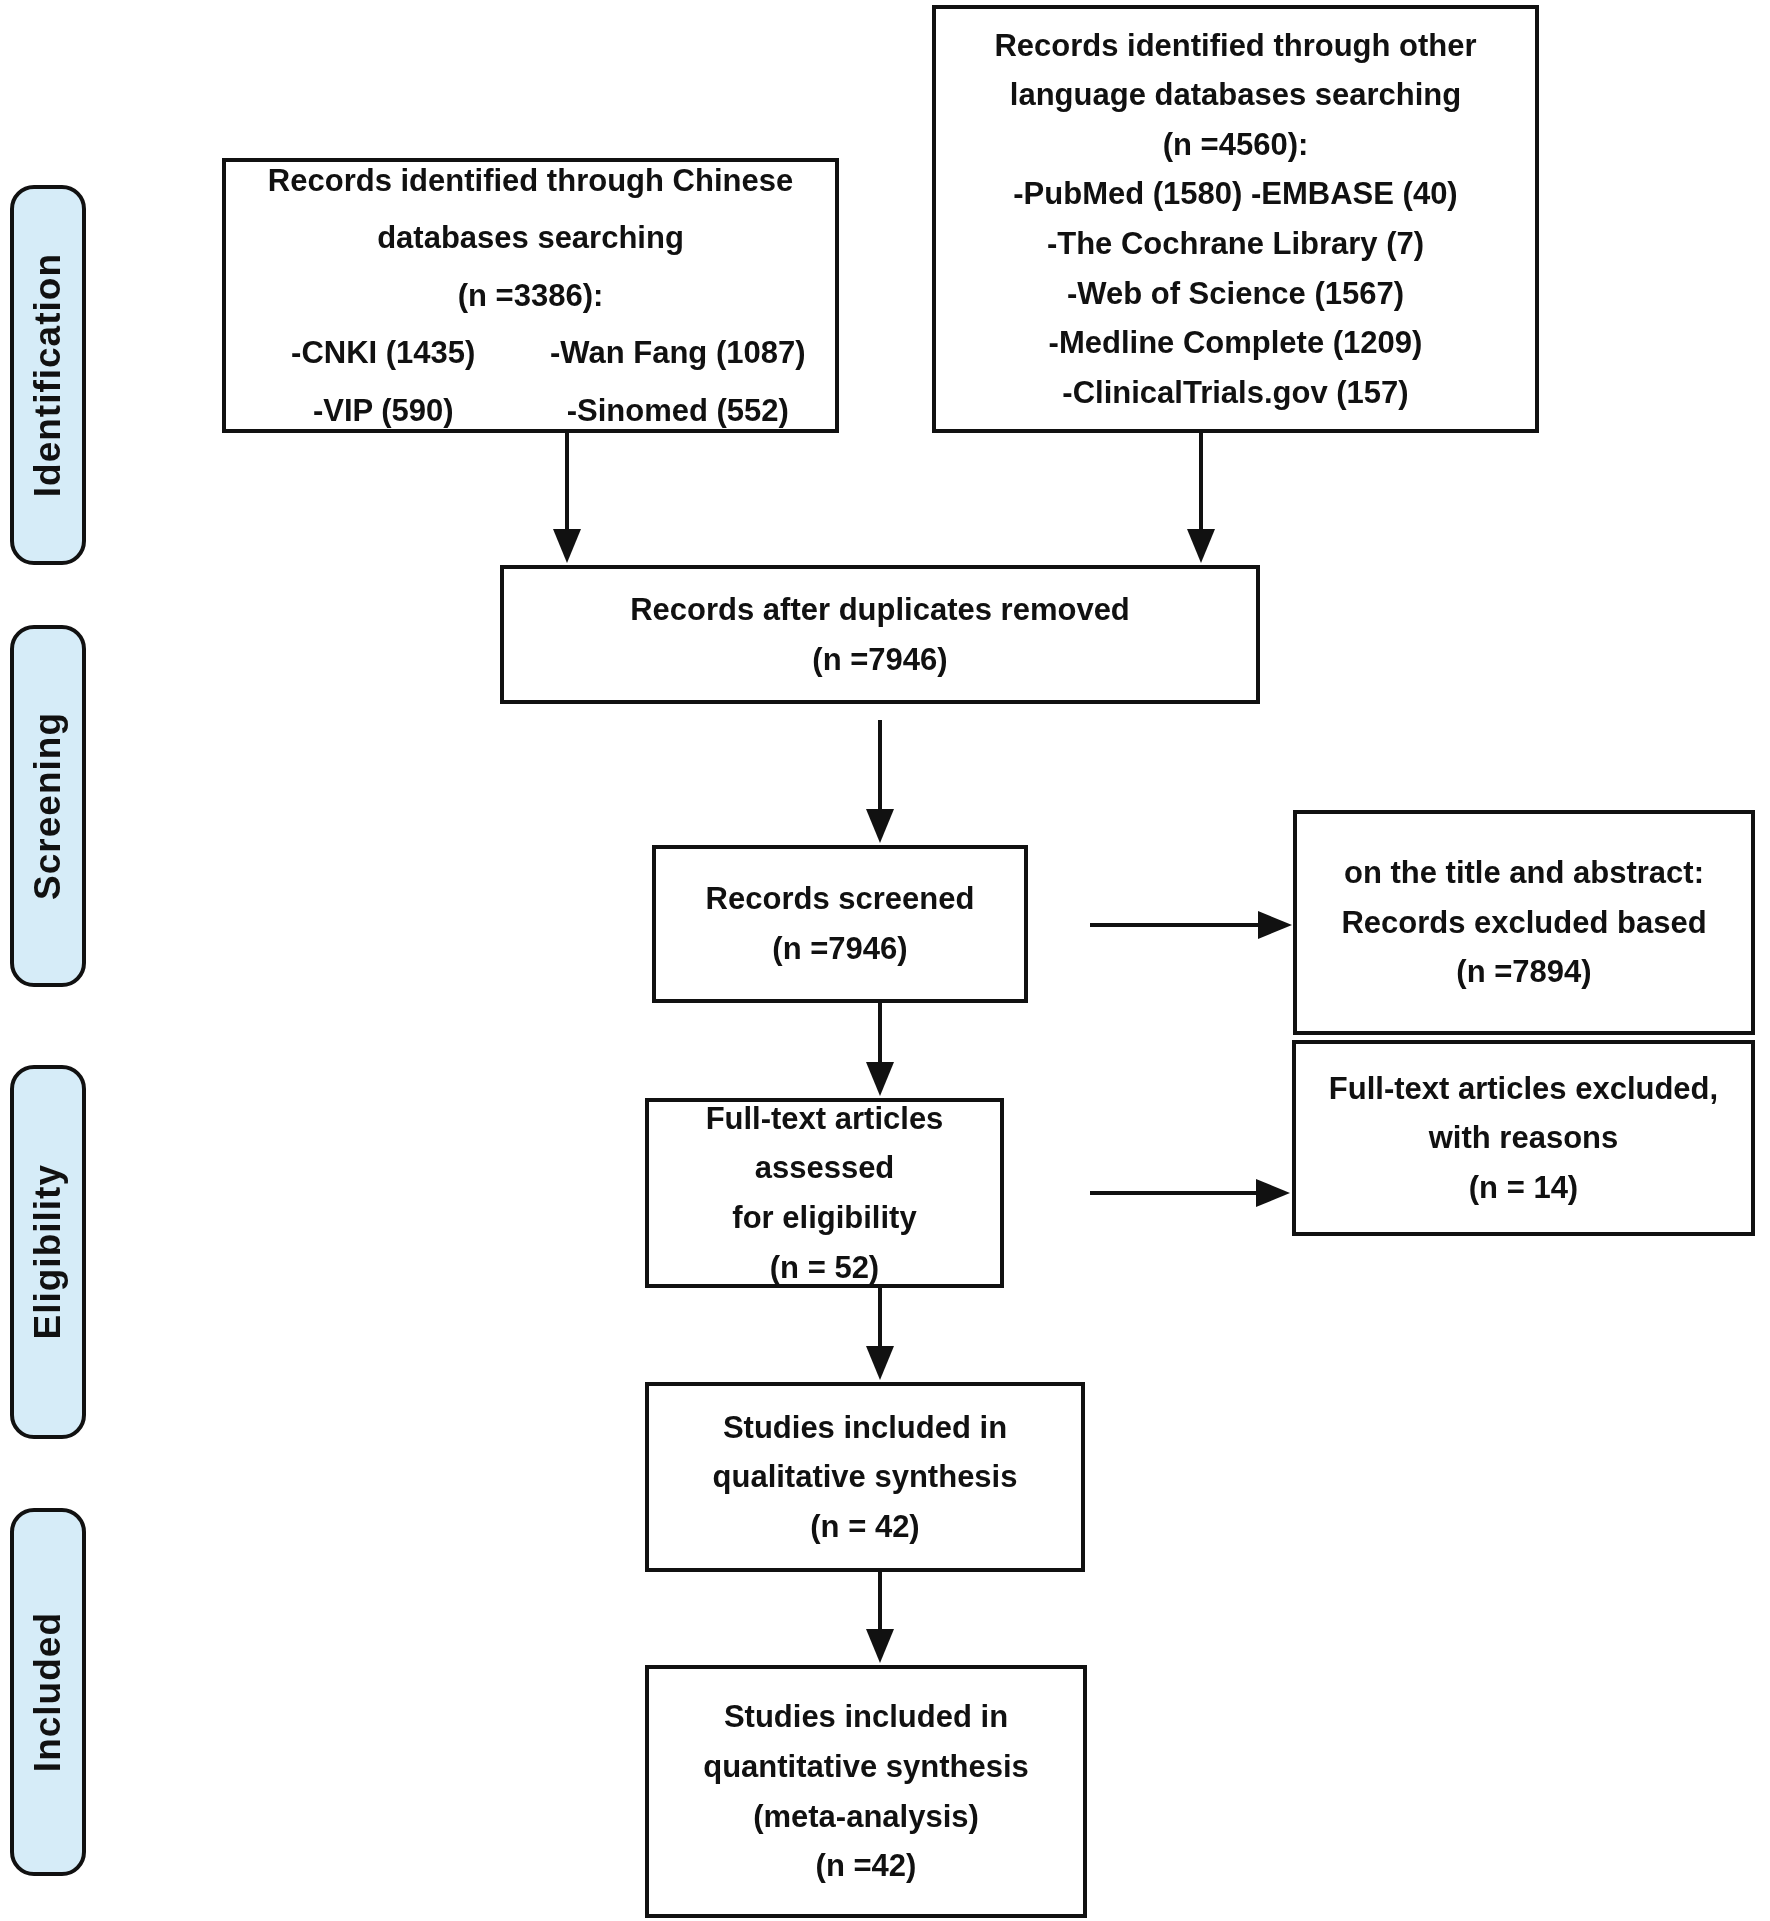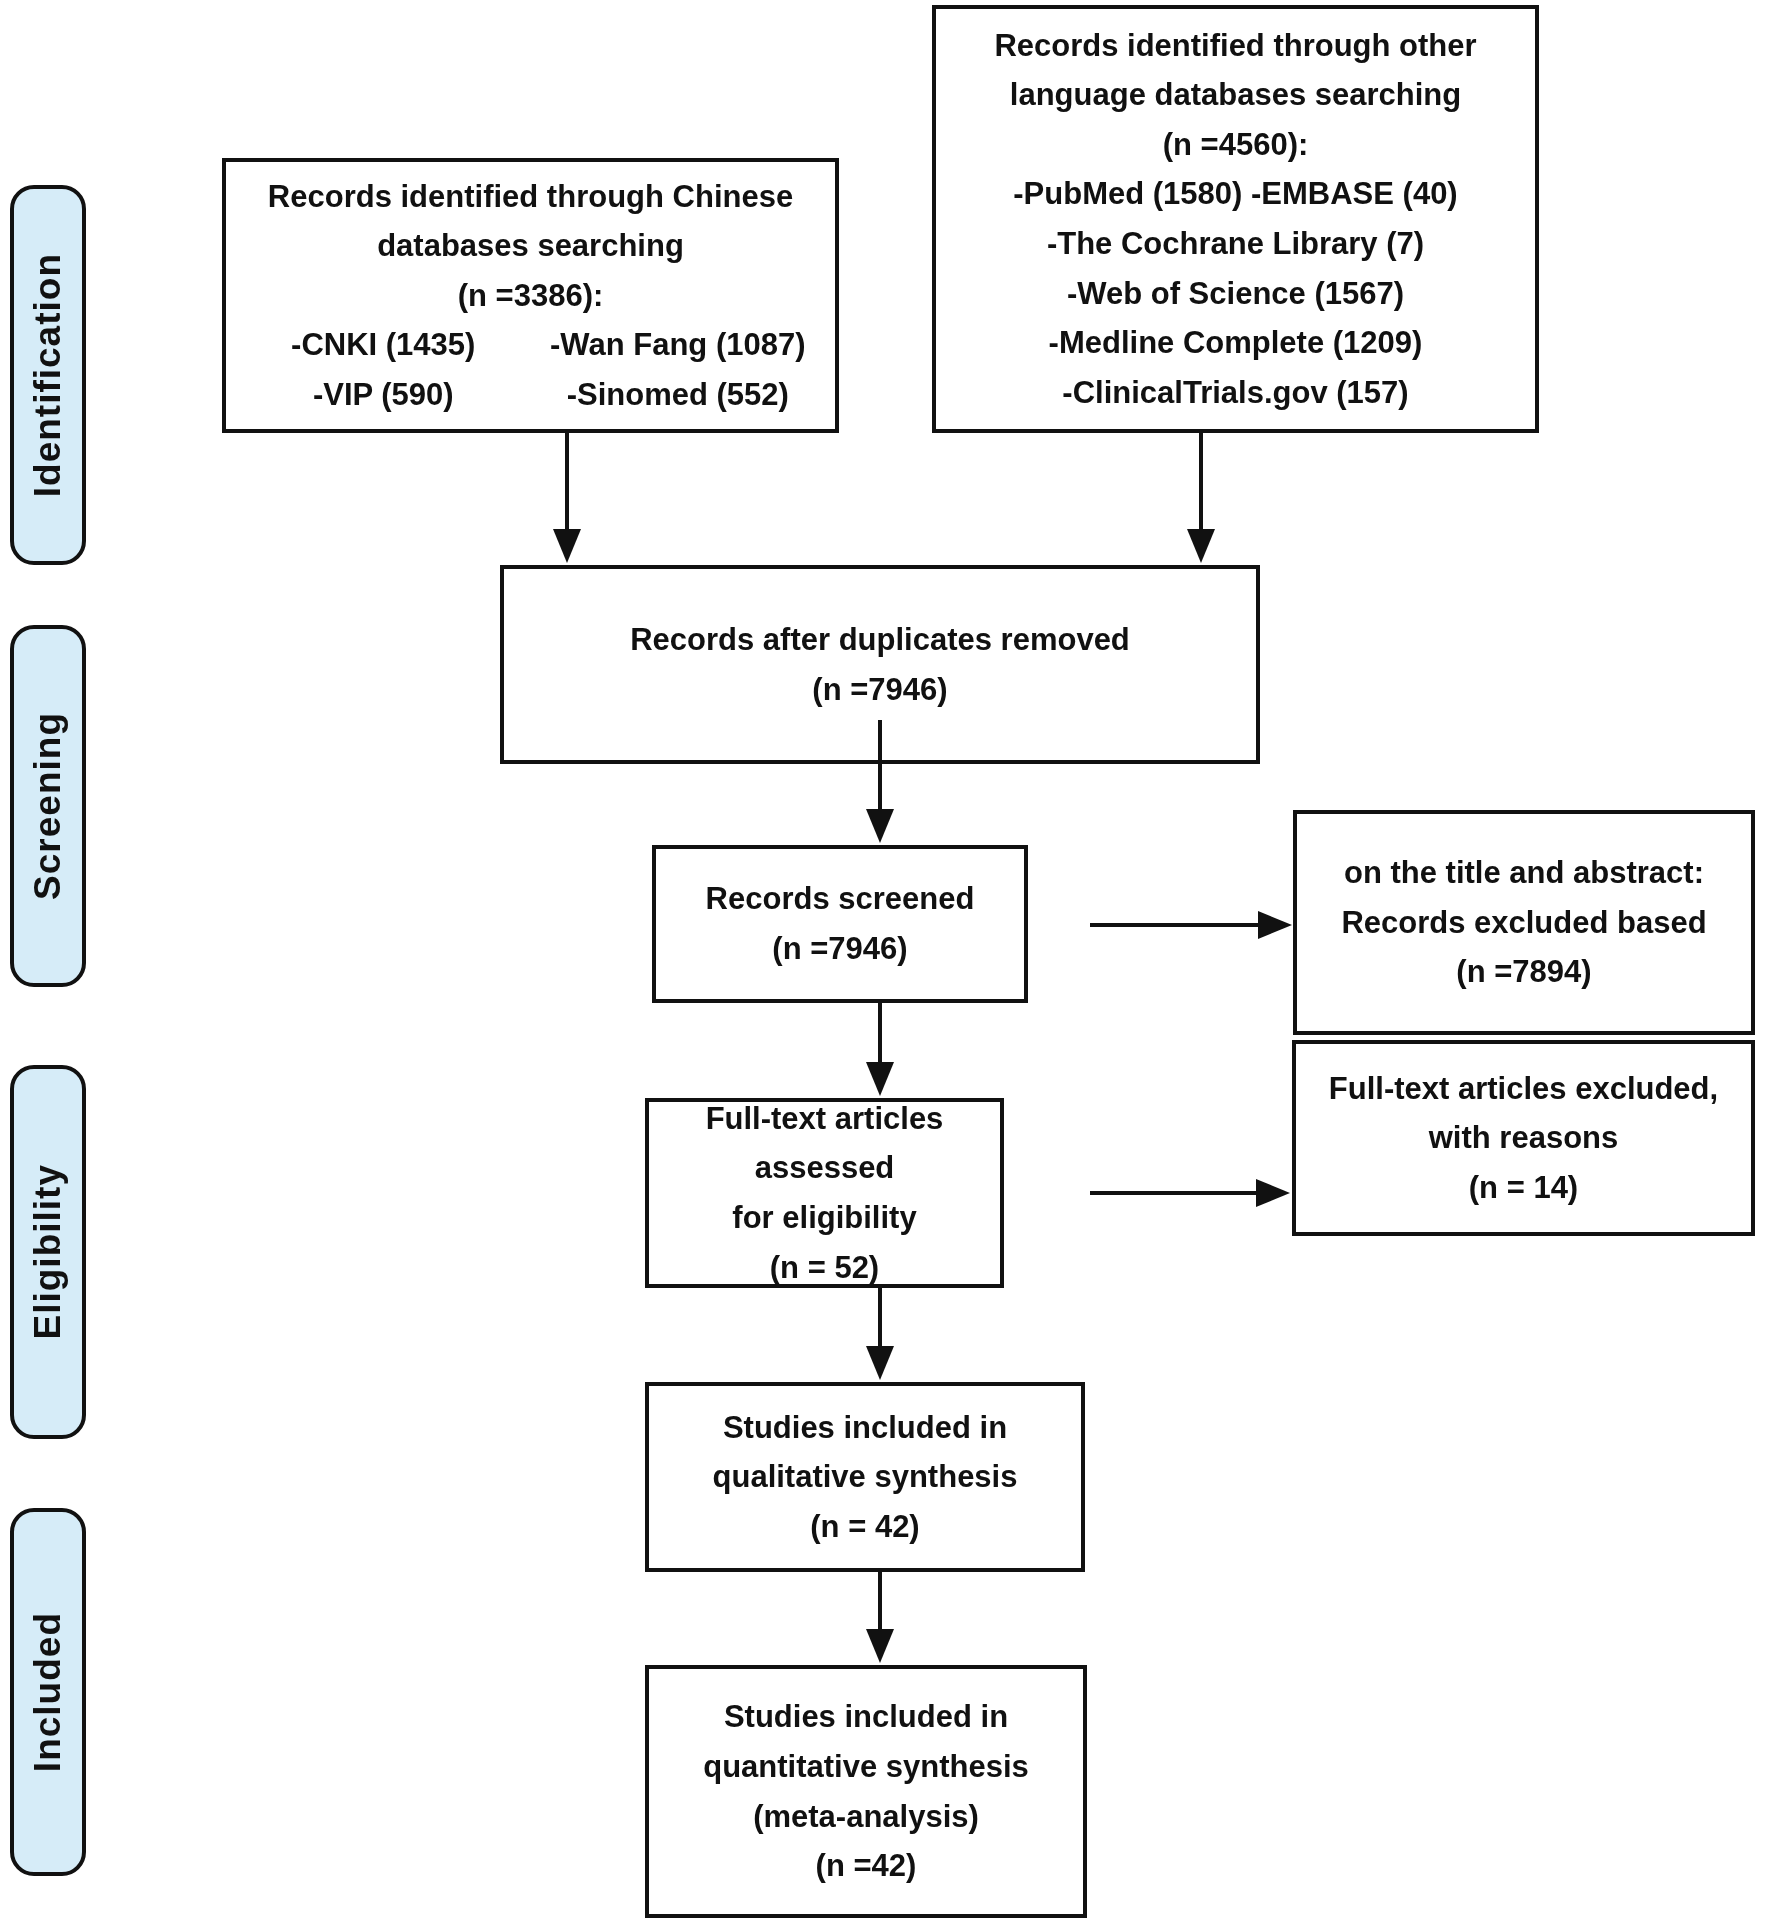--- a/index.html
+++ b/index.html
@@ -101,21 +101,21 @@
   <div class="stage-label" style="top:625px; height:362px;">
     <span class="vtext">Screening</span>
   </div>
   <div class="stage-label" style="top:1065px; height:374px;">
     <span class="vtext">Eligibility</span>
   </div>
   <div class="stage-label" style="top:1508px; height:368px;">
     <span class="vtext">Included</span>
   </div>
 
-  <div class="flow-box" style="left:222px; top:158px; width:617px; height:275px;">
+  <div class="flow-box" style="left:222px; top:158px; width:617px; height:275px;gap:8px;">
     <div>Records identified through Chinese</div>
     <div>databases searching</div>
     <div>(n =3386):</div>
     <div class="twocol">
       <span>-CNKI (1435)</span>
       <span>-Wan Fang (1087)</span>
     </div>
     <div class="twocol">
       <span>-VIP (590)</span>
       <span>-Sinomed (552)</span>
@@ -126,21 +126,21 @@
     <div>Records identified through other</div>
     <div>language databases searching</div>
     <div>(n =4560):</div>
     <div>-PubMed (1580) -EMBASE (40)</div>
     <div>-The Cochrane Library (7)</div>
     <div>-Web of Science (1567)</div>
     <div>-Medline Complete (1209)</div>
     <div>-ClinicalTrials.gov (157)</div>
   </div>
 
-  <div class="flow-box" style="left:500px; top:565px; width:760px; height:199px;">
+  <div class="flow-box" style="left:500px; top:565px; width:760px; height:139px;">
     <div>Records after duplicates removed</div>
     <div>(n =7946)</div>
   </div>
 
   <div class="flow-box" style="left:652px; top:845px; width:376px; height:158px;">
     <div>Records screened</div>
     <div>(n =7946)</div>
   </div>
 
   <div class="flow-box" style="left:1293px; top:810px; width:462px; height:225px;">

